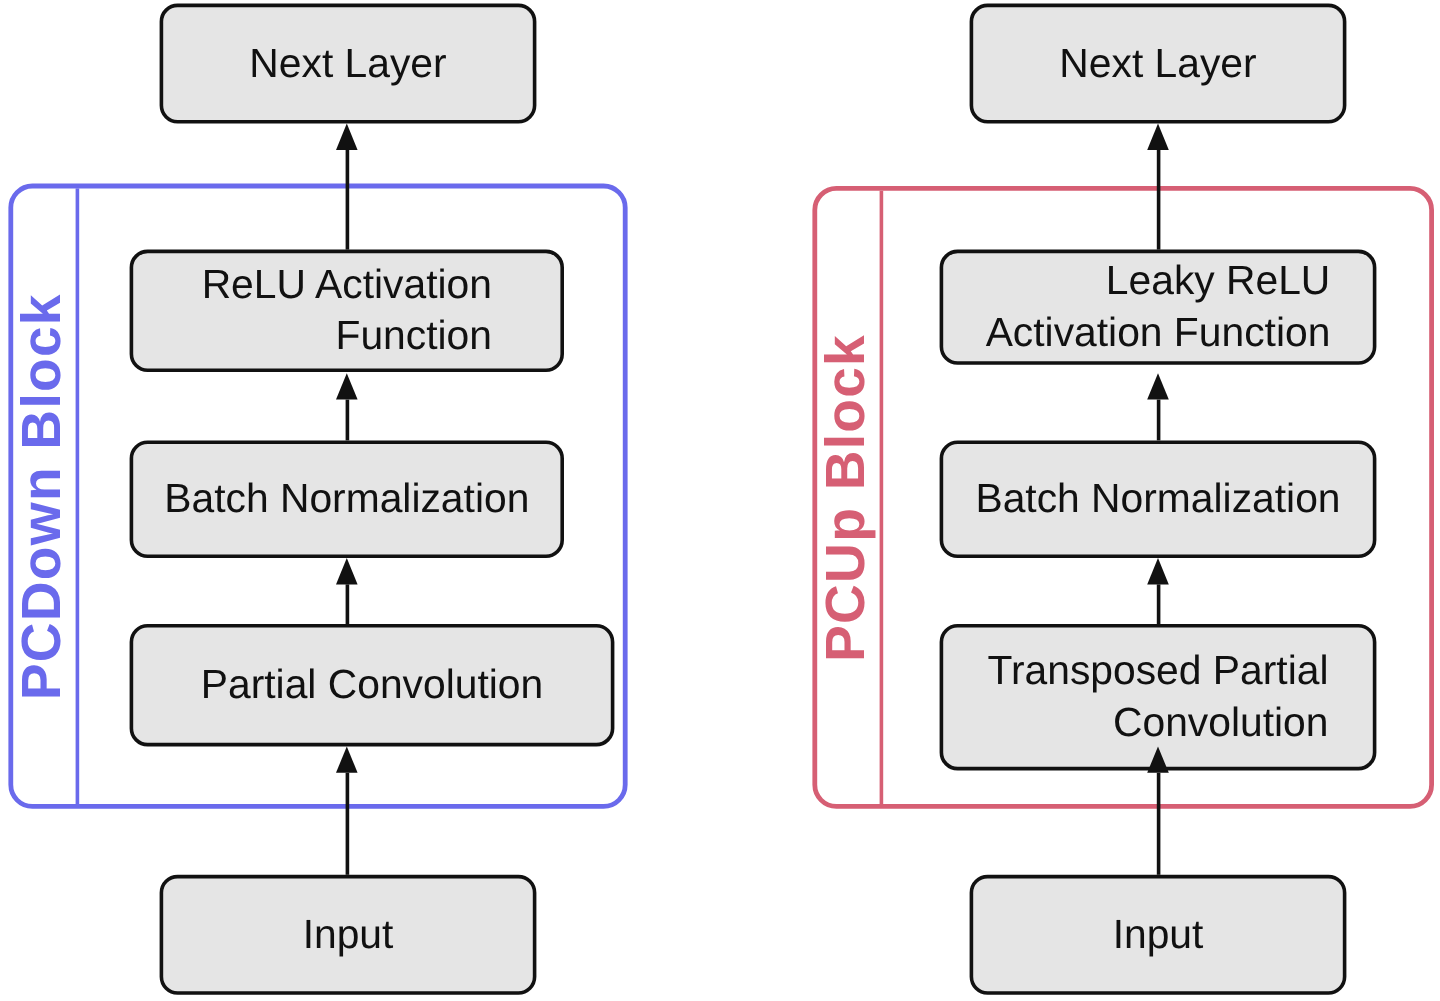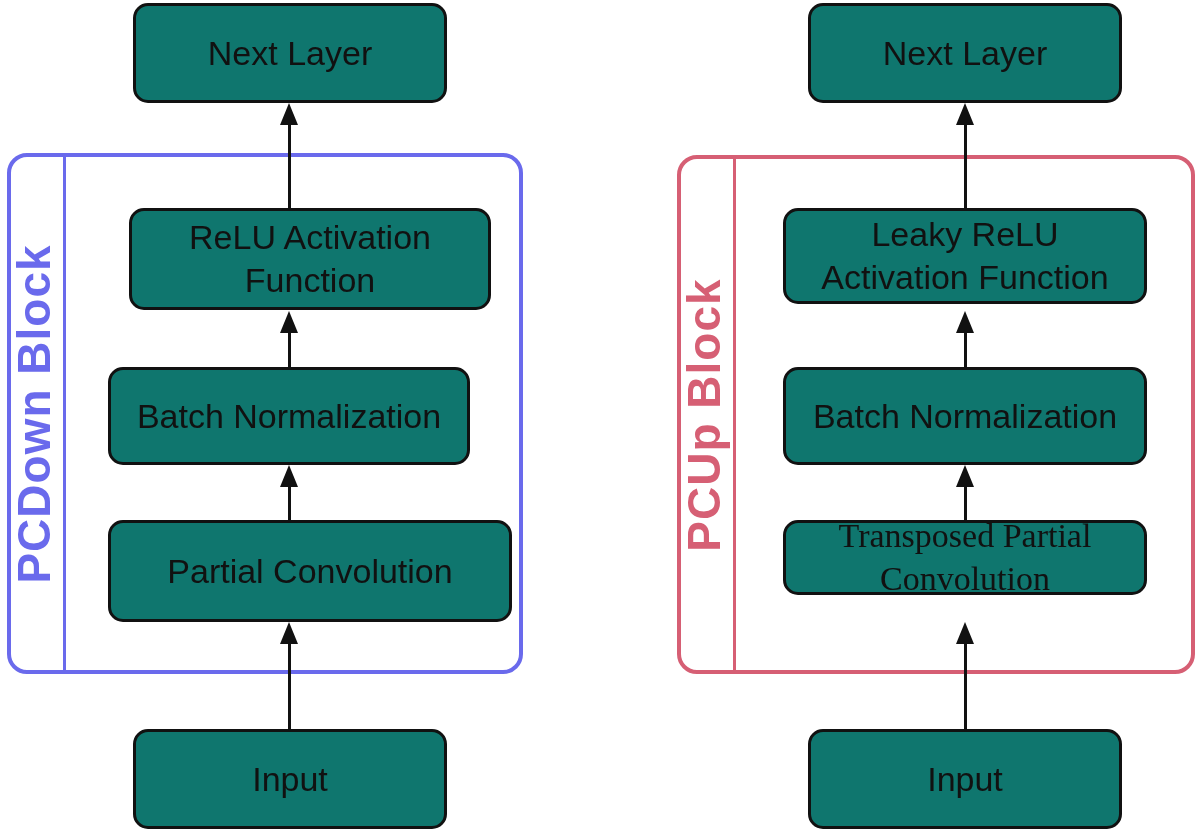--- a/index.html
+++ b/index.html
@@ -14,27 +14,27 @@
     height: 834px;
     background: #ffffff;
     overflow: hidden;
     color: #111111;
   }
 
   
   .node {
     position: absolute;
     box-sizing: border-box;
-    background: #0f766e;
+    background: #e5e5e5;
     border: 3px solid var(--stroke, #111);
     border-radius: 15px;
     display: flex;
     align-items: center;
     justify-content: center;
-    text-align: center;
+    text-align: right;
     font-size: 34px;
     line-height: 1.26;
     white-space: pre-line;
     color: var(--stroke, #111);
     z-index: 3;
   }
 
   
   .group {
     position: absolute;
@@ -93,21 +93,21 @@
 
 <div class="stage">
 
   <div class="node" style="left:133px; top:3px; width:314px; height:100px;">Next Layer</div>
 
   <div class="group group--left" style="left:7px; top:153px; width:516px; height:521px;">
     <div class="group-divider"></div>
     <div class="group-label">PCDown Block</div>
   </div>
 
-  <div class="node" style="left:108px; top:208px; width:362px; height:102px;margin-left:21px;">ReLU Activation
+  <div class="node" style="left:108px; top:208px; width:362px; height:102px;">ReLU Activation
 Function</div>
 
   <div class="node" style="left:108px; top:367px; width:362px; height:98px;">Batch Normalization</div>
 
   <div class="node" style="left:108px; top:520px; width:404px; height:102px;">Partial Convolution</div>
 
   <div class="node" style="left:133px; top:729px; width:314px; height:100px;">Input</div>
 
   <div class="arrow" style="left:277px; top:103px; height:105px;">
     <div class="arrow-head"></div>
@@ -131,21 +131,21 @@
   <div class="group group--right" style="left:677px; top:155px; width:518px; height:519px;">
     <div class="group-divider"></div>
     <div class="group-label">PCUp Block</div>
   </div>
 
   <div class="node" style="left:783px; top:208px; width:364px; height:96px;">Leaky ReLU
 Activation Function</div>
 
   <div class="node" style="left:783px; top:367px; width:364px; height:98px;">Batch Normalization</div>
 
-  <div class="node" style="left:783px; top:520px; width:364px; height:75px;font-family:Liberation Serif, serif;">Transposed Partial
+  <div class="node" style="left:783px; top:520px; width:364px; height:122px;">Transposed Partial
 Convolution</div>
 
   <div class="node" style="left:808px; top:729px; width:314px; height:100px;">Input</div>
 
   <div class="arrow" style="left:953px; top:103px; height:105px;">
     <div class="arrow-head"></div>
     <div class="arrow-shaft"></div>
   </div>
   <div class="arrow" style="left:953px; top:311px; height:56px;">
     <div class="arrow-head"></div>

